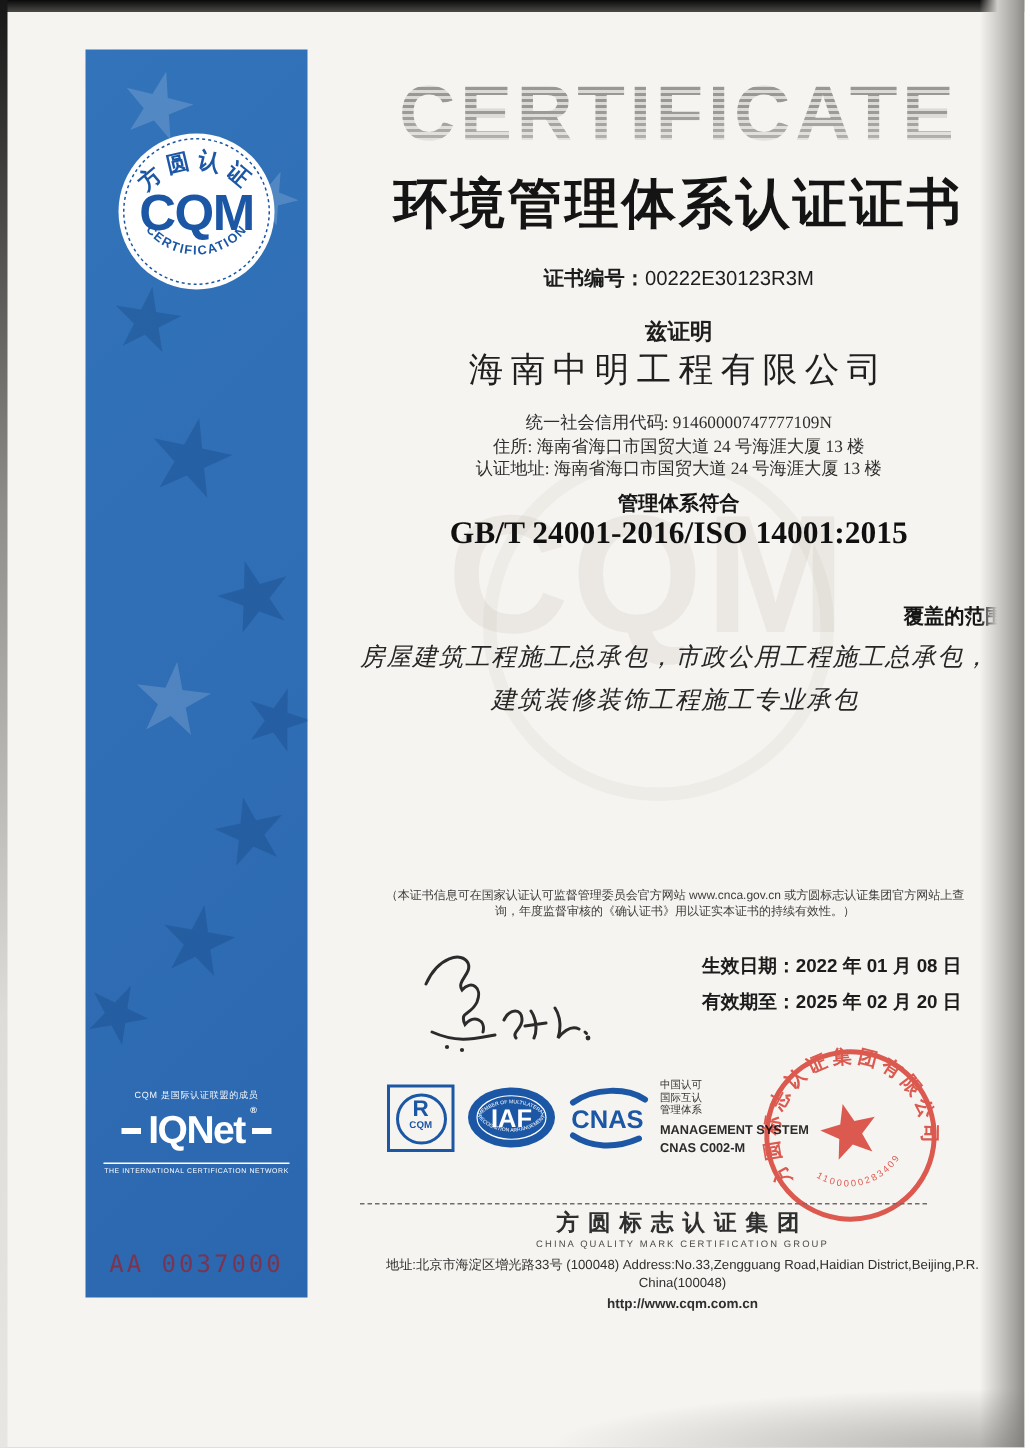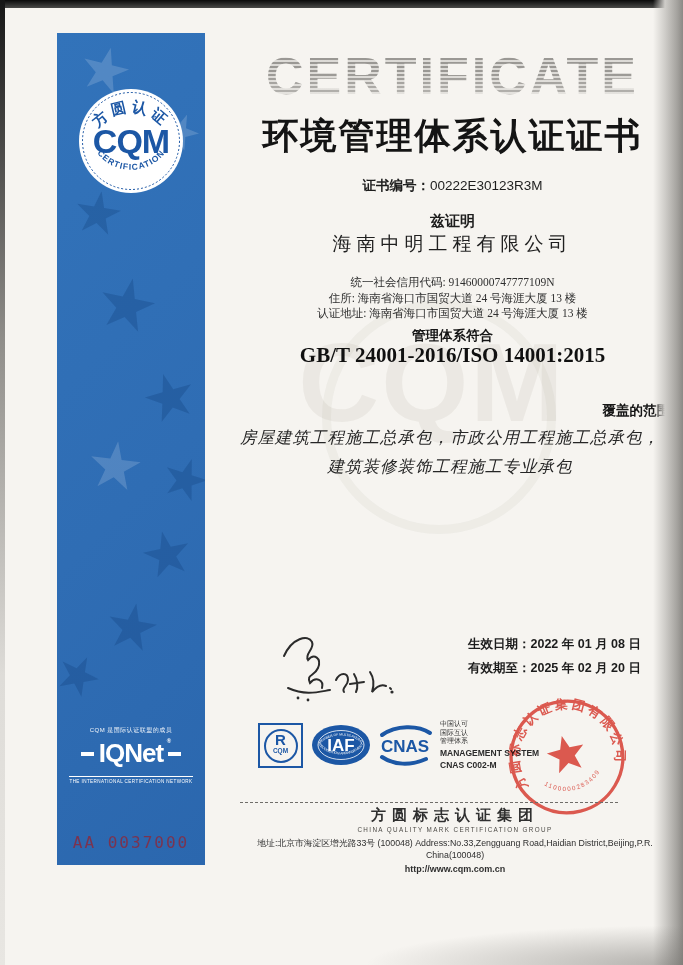--- a/index.html
+++ b/index.html
@@ -34,21 +34,21 @@
   .wm-circle{position:absolute;left:322px;top:300px;width:216px;height:216px;border:9px solid rgba(168,162,150,.10);border-radius:50%;}
   .wm-cqm{position:absolute;left:262px;top:318px;width:340px;text-align:center;font-size:112px;font-weight:bold;letter-spacing:2px;color:rgba(168,162,150,.14);font-family:"Liberation Sans",sans-serif;}
 
   
   .cert-word{position:absolute;left:235px;top:46px;width:435px;text-align:center;font-size:52px;font-weight:bold;letter-spacing:3px;color:#9a9894;font-family:"Liberation Sans",sans-serif;}
   .cert-word .stripes{position:absolute;left:0;top:0;width:100%;height:100%;background:repeating-linear-gradient(to bottom,rgba(246,244,240,0) 0 2px,rgba(246,244,240,.72) 2px 4px),linear-gradient(to bottom,rgba(246,244,240,0) 45%,rgba(246,244,240,.45) 100%);}
   .doc-title{position:absolute;left:235px;top:112px;width:435px;text-align:center;font-size:36px;font-weight:bold;letter-spacing:2px;color:#141414;}
   .cert-no{position:absolute;left:235px;top:177px;width:435px;text-align:center;font-size:13.5px;color:#1d1d1d;}
   .cert-no .lbl{font-weight:bold;}
   .certify{position:absolute;left:235px;top:212px;width:435px;text-align:center;font-size:15px;font-weight:bold;color:#1d1d1d;}
-  .company{position:absolute;left:235px;top:231px;width:435px;text-align:center;font-size:19px;letter-spacing:5px;color:#1f1f1f;font-family:"Liberation Serif",serif;}
+  .company{position:absolute;left:235px;top:231px;width:435px;text-align:center;font-size:23px;letter-spacing:5px;color:#1f1f1f;font-family:"Liberation Serif",serif;}
   .info{position:absolute;left:235px;top:275px;width:435px;text-align:center;font-size:11.5px;line-height:15.5px;color:#2e2e2e;font-family:"Liberation Serif",serif;}
   .conform{position:absolute;left:235px;top:327px;width:435px;text-align:center;font-size:13.5px;font-weight:bold;color:#161616;}
   .standard{position:absolute;left:235px;top:343px;width:435px;text-align:center;font-size:21px;font-weight:bold;color:#101010;font-family:"Liberation Serif",serif;}
   .scope-label{position:absolute;left:235px;top:402px;width:435px;text-align:right;font-size:13.5px;font-weight:bold;color:#161616;}
   .scope{position:absolute;left:220px;top:423px;width:460px;text-align:center;font-size:16.5px;line-height:29px;letter-spacing:1px;color:#262626;font-family:"Liberation Serif",serif;font-style:italic;}
   .disclaimer{position:absolute;left:230px;top:591px;width:440px;text-align:center;font-size:8px;line-height:11px;color:#3c3c3c;}
   .dates{position:absolute;left:468px;top:632px;font-size:12.5px;font-weight:bold;line-height:24px;color:#1c1c1c;}
   .signature{position:absolute;left:278px;top:628px;}
 
   
@@ -164,20 +164,24 @@
 
   <div class="conform">管理体系符合</div>
   <div class="standard">GB/T 24001-2016/ISO 14001:2015</div>
 
   <div class="scope-label">覆盖的范围</div>
   <div class="scope">
     <div>房屋建筑工程施工总承包，市政公用工程施工总承包，</div>
     <div>建筑装修装饰工程施工专业承包</div>
   </div>
 
+  <div class="disclaimer">
+    <div>（本证书信息可在国家认证认可监督管理委员会官方网站 www.cnca.gov.cn 或方圆标志认证集团官方网站上查</div>
+    <div>询，年度监督审核的《确认证书》用以证实本证书的持续有效性。）</div>
+  </div>
 
   <svg class="signature" width="130" height="82" viewBox="0 0 130 82">
     <g fill="none" stroke="#2b2b2b" stroke-width="2" stroke-linecap="round">
       <path d="M6,28 C 14,10 30,6 34,14 C 37,21 26,26 30,32 C 36,25 44,30 40,40 C 36,49 28,46 32,55 C 38,48 46,52 44,60"></path>
       <path d="M10,60 C 28,68 40,64 52,62"></path>
       <path d="M58,52 C 62,44 70,44 70,52 C 70,58 63,60 66,64"></path>
       <path d="M76,46 C 80,52 80,60 78,64 M72,56 L 86,54"></path>
       <path d="M92,44 C 96,50 96,58 94,64 C 99,58 104,56 108,58"></path>
       <path d="M112,60 L 113,61"></path>
     </g>

